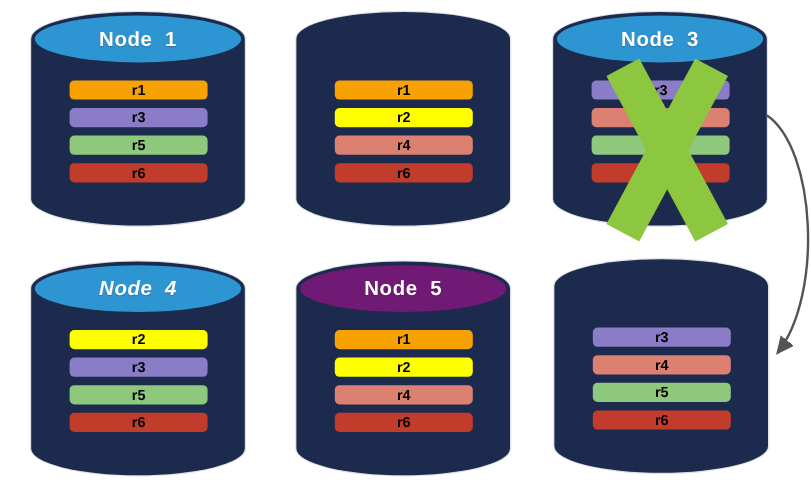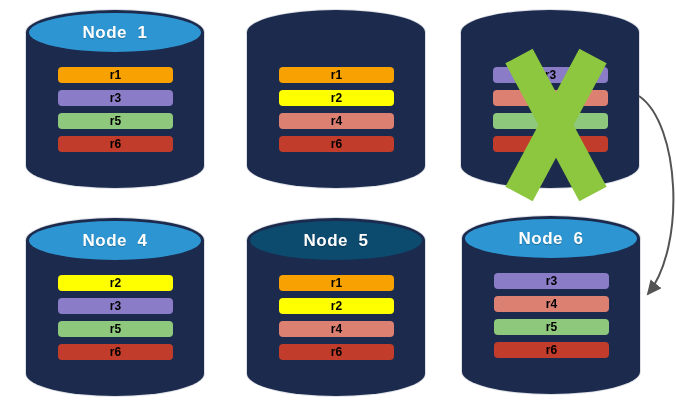--- a/index.html
+++ b/index.html
@@ -112,20 +112,23 @@
           <span class="record-label">r4</span>
         </div>
       <div class="record" style="background: rgb(194, 60, 43);">
           <span class="record-label">r6</span>
         </div>
     </div>
   </div>
 
   <div class="node node-3">
     <div class="cyl-shell" style="background: rgb(27, 42, 77);"></div>
+    <div class="cyl-top" style="background: rgb(45, 150, 210);">
+      <span class="node-title">Node  3</span>
+    </div>
     <div class="records">
       <div class="record" style="background: rgb(138, 124, 198);">
           <span class="record-label">r3</span>
         </div>
       <div class="record" style="background: rgb(220, 129, 114);">
           <span class="record-label">r4</span>
         </div>
       <div class="record" style="background: rgb(142, 200, 125);">
           <span class="record-label">r5</span>
         </div>
@@ -134,65 +137,62 @@
         </div>
     </div>
     <svg class="x-overlay" viewBox="0 0 116 158">
       <line x1="22" y1="10" x2="96" y2="148" stroke-width="31" stroke-linecap="butt" stroke="#8DC63F"></line>
       <line x1="96" y1="10" x2="22" y2="148" stroke-width="31" stroke-linecap="butt" stroke="#8DC63F"></line>
     </svg>
   </div>
 
   <div class="node node-4">
     <div class="cyl-shell" style="background: rgb(27, 42, 77);"></div>
-    <div class="cyl-top" style="background: rgb(45, 150, 210);">
+    <div class="cyl-top" style="background: rgb(45, 150, 210); font-style: italic;">
       <span class="node-title">Node  4</span>
     </div>
     <div class="records">
       <div class="record" style="background: rgb(255, 255, 0);">
           <span class="record-label">r2</span>
         </div>
       <div class="record" style="background: rgb(138, 124, 198);">
           <span class="record-label">r3</span>
         </div>
       <div class="record" style="background: rgb(142, 200, 125);">
           <span class="record-label">r5</span>
         </div>
       <div class="record" style="background: rgb(194, 60, 43);">
           <span class="record-label">r6</span>
         </div>
     </div>
   </div>
 
   <div class="node node-5">
     <div class="cyl-shell" style="background: rgb(27, 42, 77);"></div>
-    <div class="cyl-top" style="background: #0c4a6e;">
+    <div class="cyl-top" style="background: #701a75;">
       <span class="node-title">Node  5</span>
     </div>
     <div class="records">
       <div class="record" style="background: rgb(247, 161, 2);">
           <span class="record-label">r1</span>
         </div>
       <div class="record" style="background: rgb(255, 255, 0);">
           <span class="record-label">r2</span>
         </div>
       <div class="record" style="background: rgb(220, 129, 114);">
           <span class="record-label">r4</span>
         </div>
       <div class="record" style="background: rgb(194, 60, 43);">
           <span class="record-label">r6</span>
         </div>
     </div>
   </div>
 
   <div class="node node-6">
     <div class="cyl-shell" style="background: rgb(27, 42, 77);"></div>
-    <div class="cyl-top" style="background: rgb(45, 150, 210);">
-      <span class="node-title">Node  6</span>
-    </div>
     <div class="records">
       <div class="record" style="background: rgb(138, 124, 198);">
           <span class="record-label">r3</span>
         </div>
       <div class="record" style="background: rgb(220, 129, 114);">
           <span class="record-label">r4</span>
         </div>
       <div class="record" style="background: rgb(142, 200, 125);">
           <span class="record-label">r5</span>
         </div>

